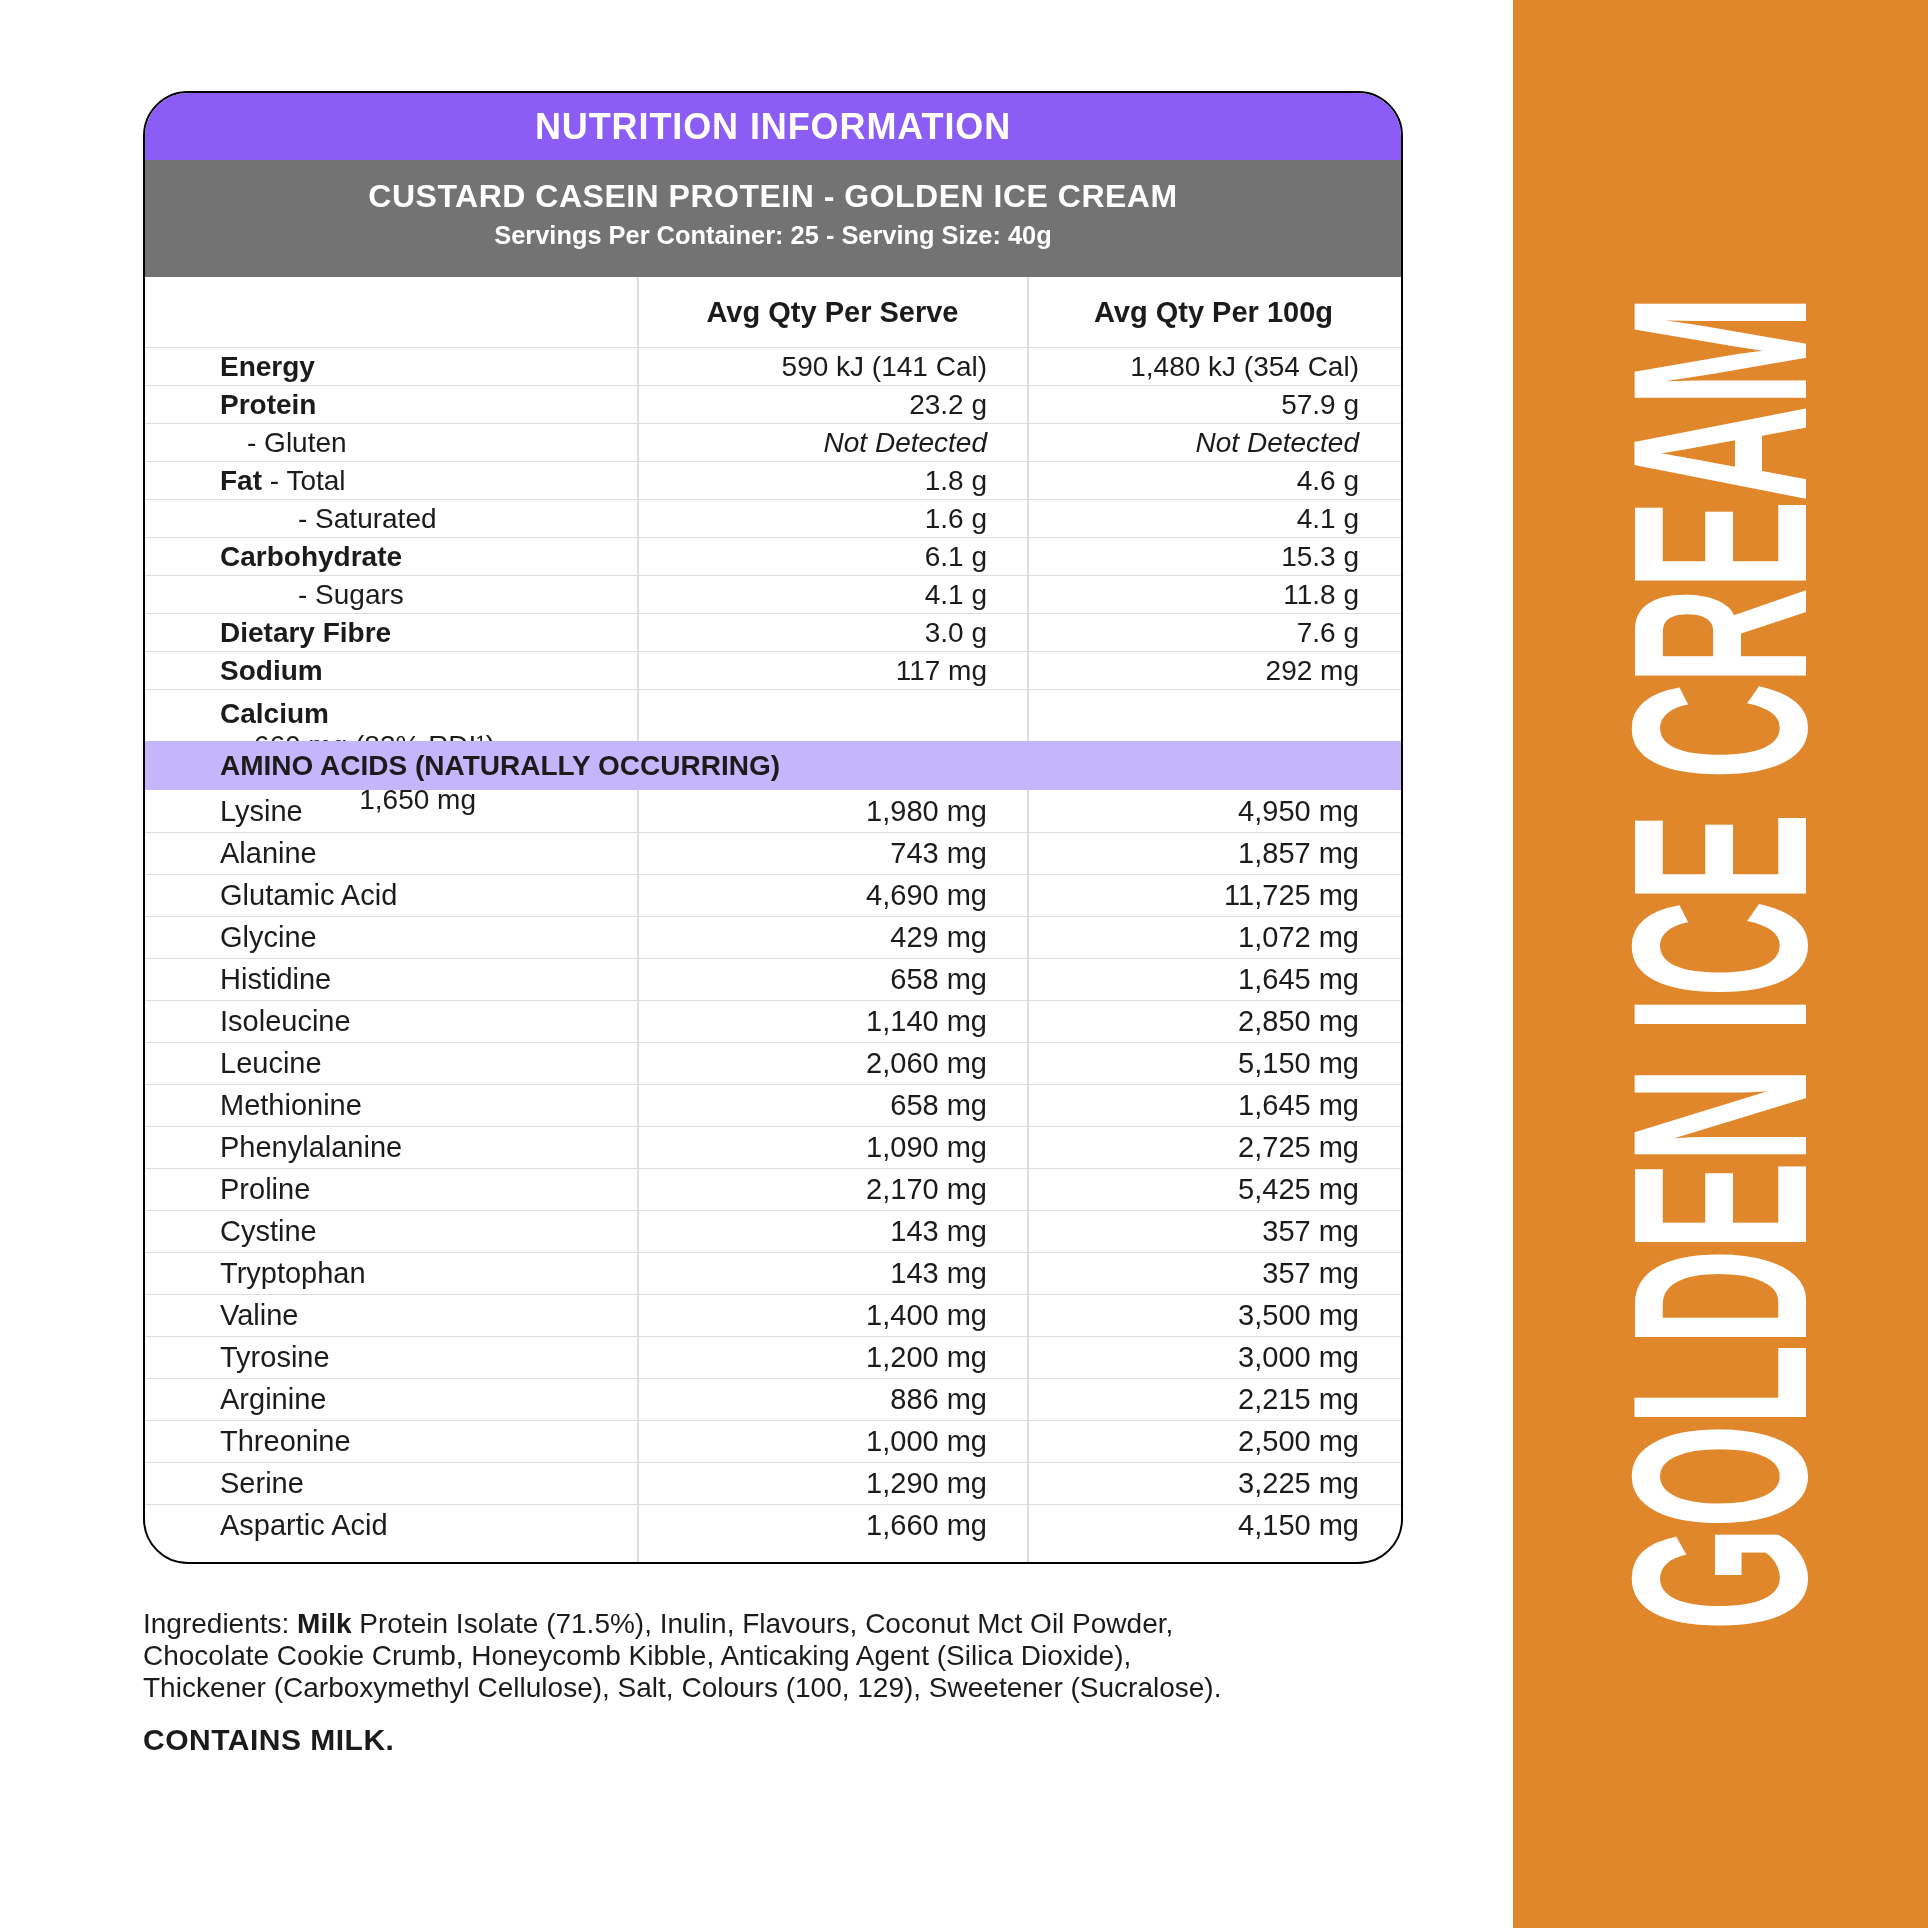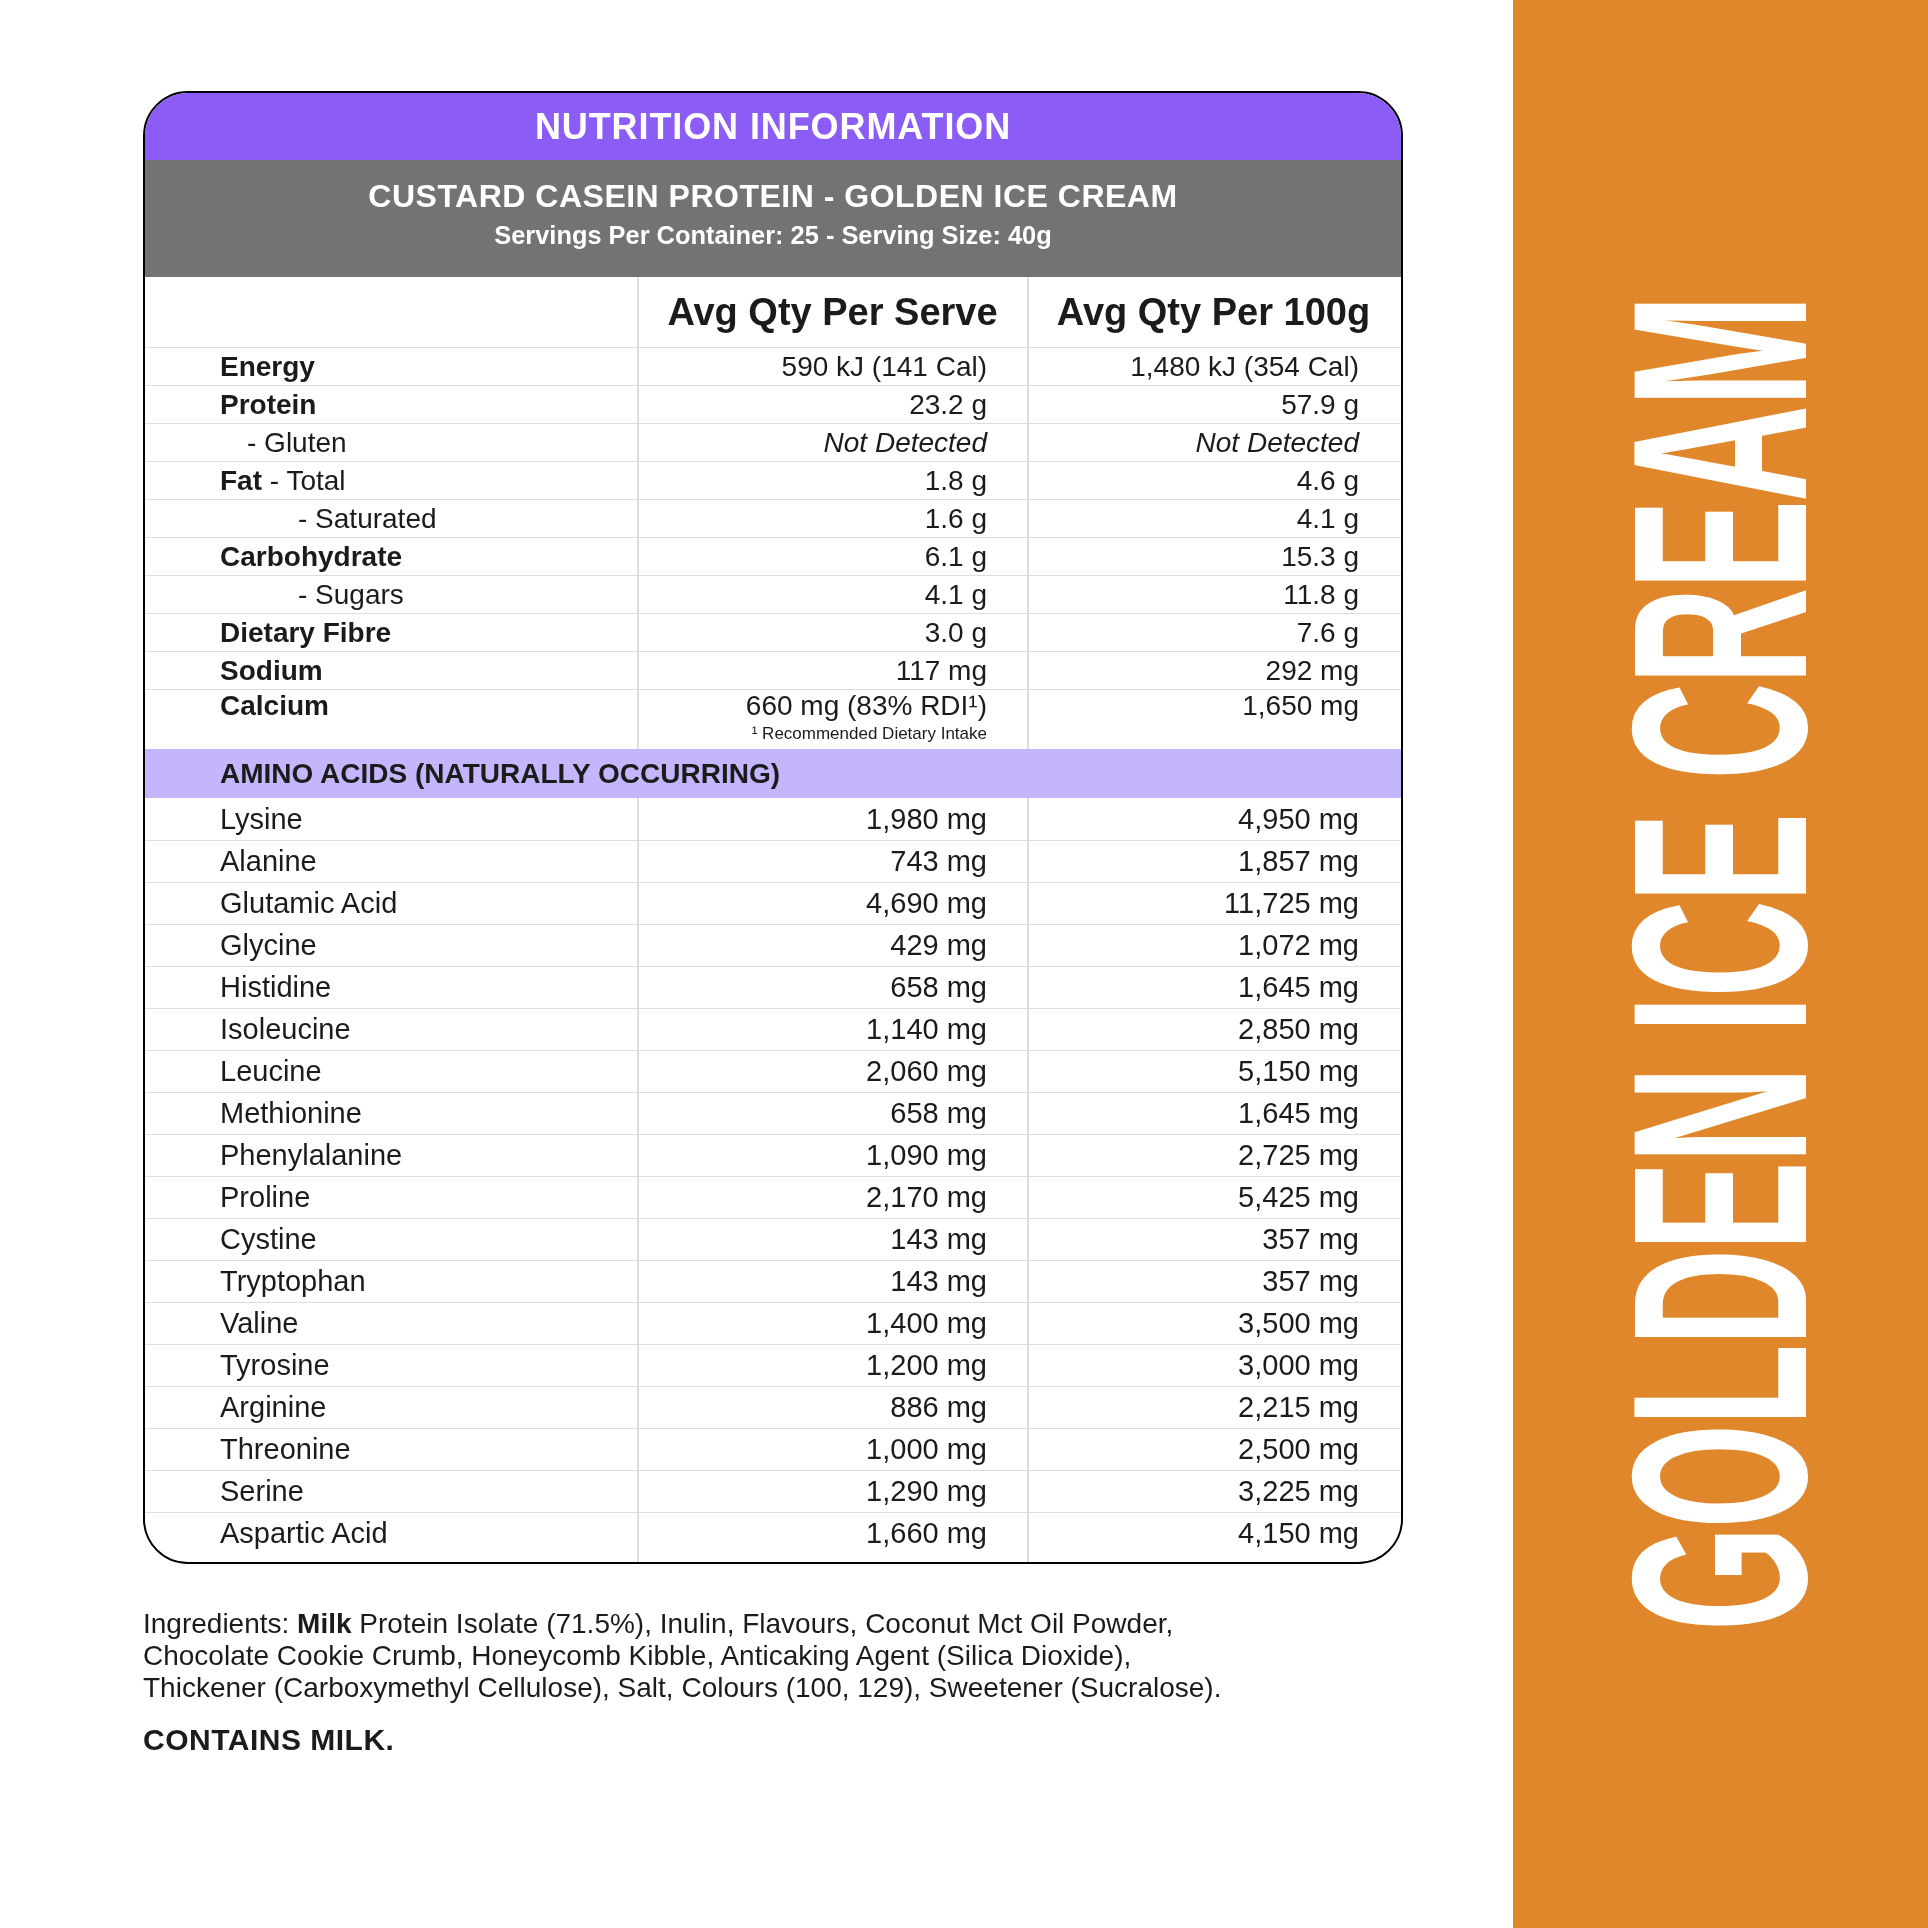--- a/index.html
+++ b/index.html
@@ -44,32 +44,32 @@
   
   .table { position: relative; flex: 1; }
   .vline { position: absolute; top: 0; bottom: 0; width: 1.9px; background: #dddddd; z-index: 1; }
   .vline.v1 { left: 492px; }
   .vline.v2 { left: 882px; }
 
   .thead { height: 70px; display: flex; align-items: center; }
   .col-label { width: 492px; padding-left: 75px; }
   .col-serve { width: 391px; text-align: center; }
   .col-100g  { width: 371px; text-align: center; }
-  .thead .col-serve, .thead .col-100g { font-weight: bold; font-size: 38px; }
+  .thead .col-serve, .thead .col-100g { font-weight: bold; font-size: 29px; }
 
   .row { height: 38px; display: flex; align-items: center; border-top: 1.9px solid #dddddd; font-size: 28px; }
   .row .c1 { width: 492px; padding-left: 75px; white-space: nowrap; }
   .row .c2 { width: 391px; text-align: right; padding-right: 41px; white-space: nowrap; }
   .row .c3 { width: 371px; text-align: right; padding-right: 40px; white-space: nowrap; }
   .row .c1.ind1 { padding-left: 102px; }
   .row .c1.ind2 { padding-left: 153px; }
   .row .c1 .b { font-weight: bold; }
   .row.italic .c2, .row.italic .c3 { font-style: italic; }
 
-  .row.calcium { height: 60px; align-items: flex-start; padding-top: 0; }
+  .row.calcium { height: 52px; align-items: flex-start; padding-top: 8px; flex-direction: column; }
   .row.calcium .c2 { display: flex; flex-direction: column; }
   .row.calcium .footnote { font-size: 17px; margin-top: 1.9px; }
 
   .amino-header {
     position: relative; z-index: 2;
     height: 49px;
     background: #c4b5fd;
     display: flex; align-items: center;
     padding-left: 75px;
     font-weight: bold; font-size: 28px;

